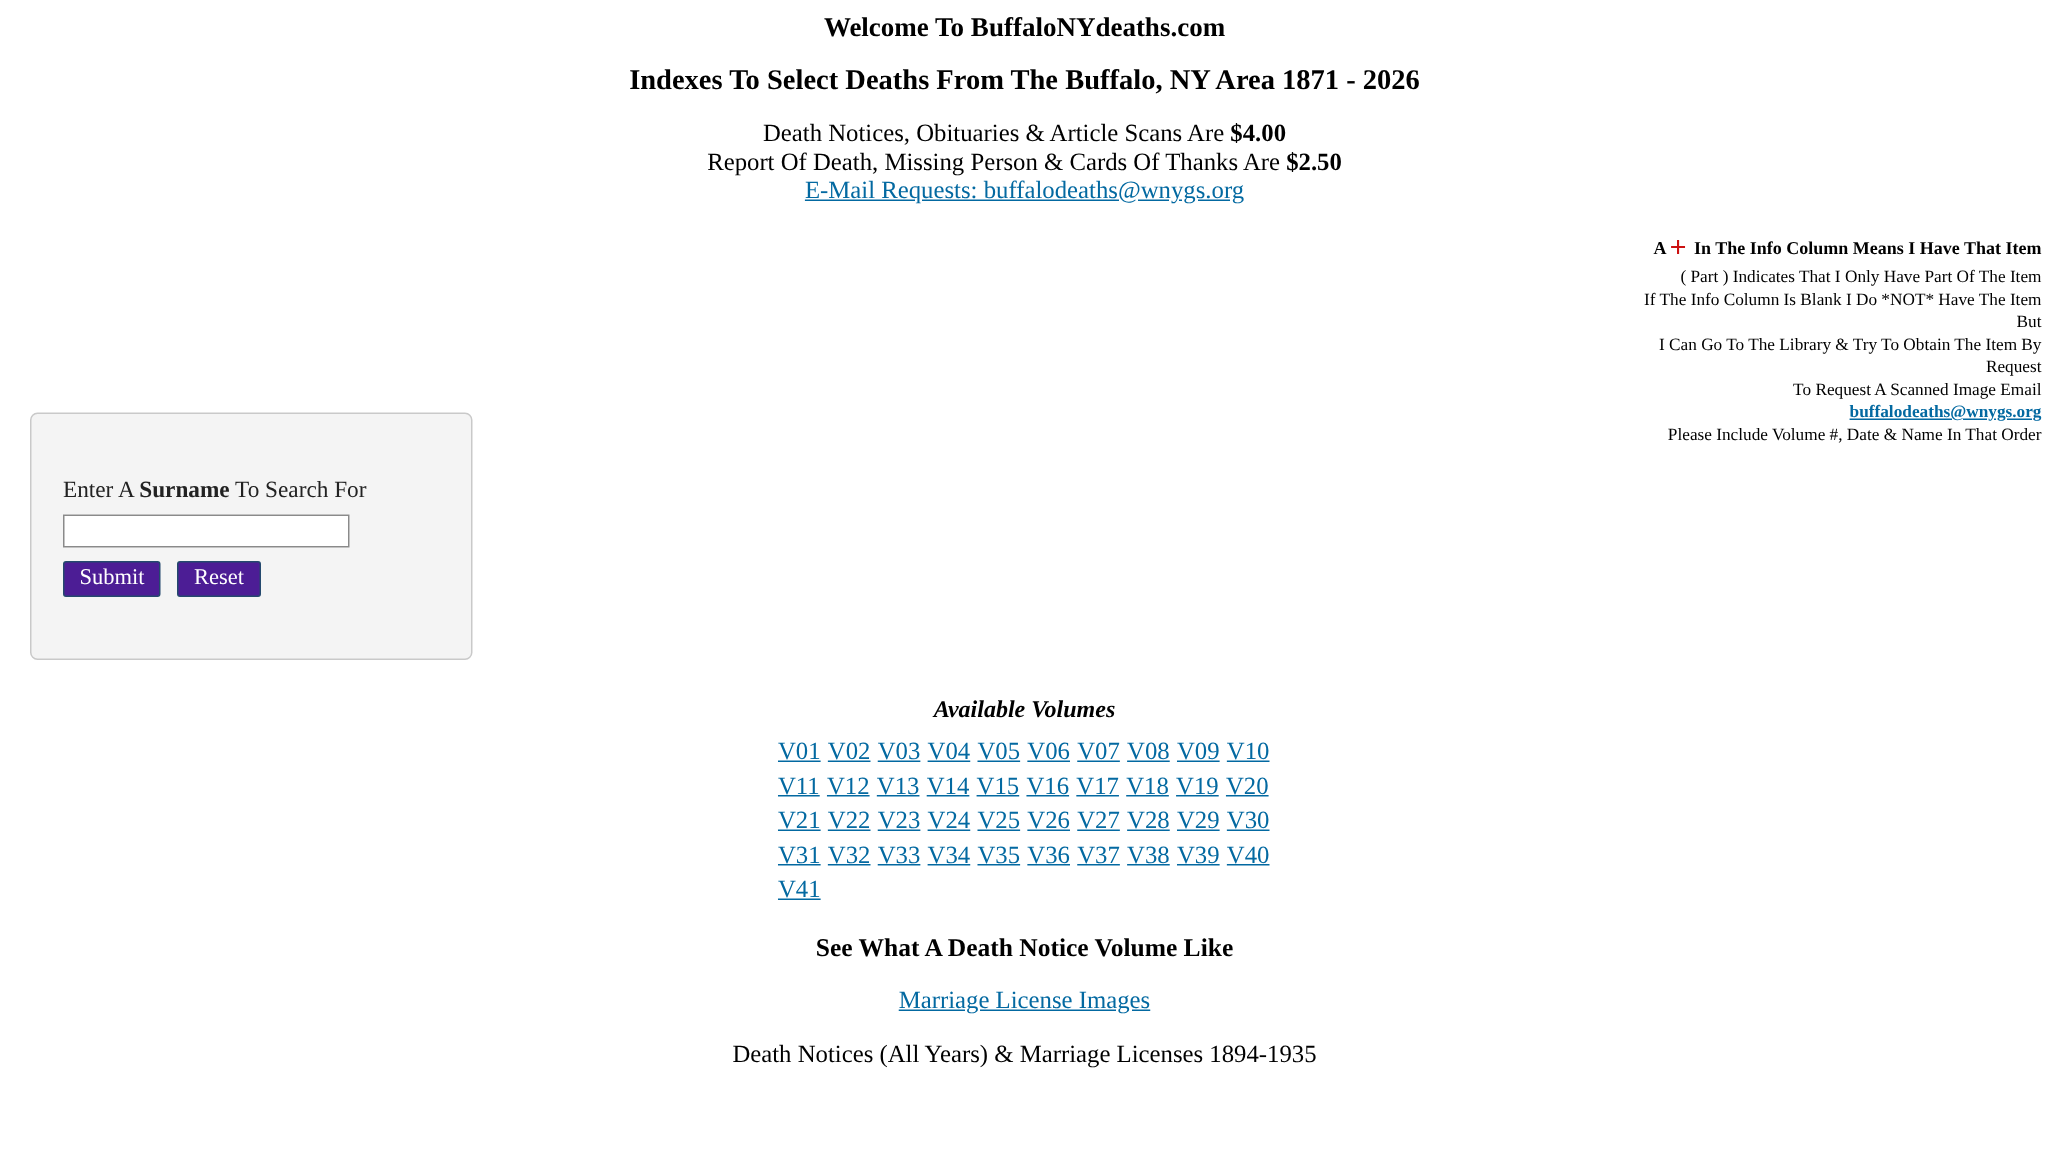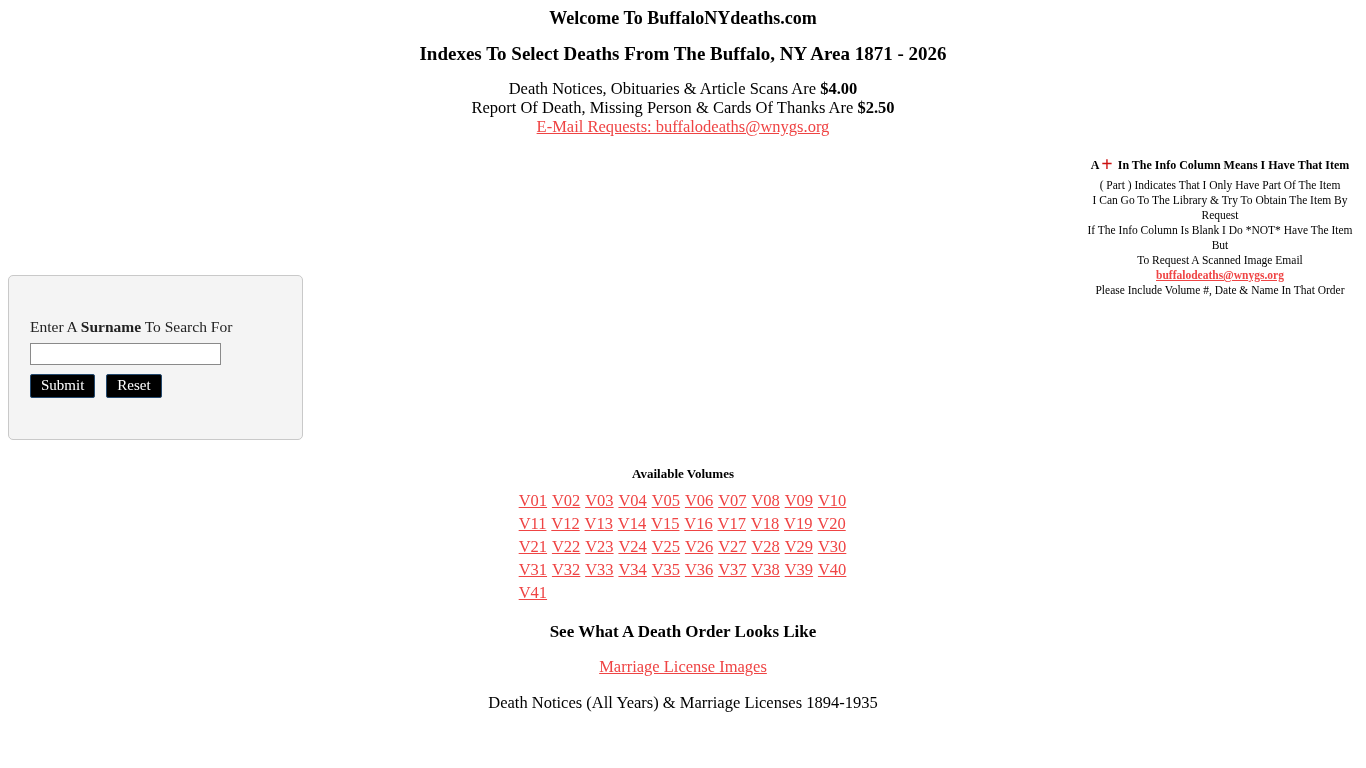--- a/index.html
+++ b/index.html
@@ -4,21 +4,21 @@
 <style>
   * { margin: 0; padding: 0; box-sizing: border-box; }
   html, body {
     width: 1366px; height: 768px;
     background: #ffffff;
     font-family: "Liberation Serif", "DejaVu Serif", serif;
     color: #000000;
     overflow: hidden;
     position: relative;
   }
-  a { color: #ef4444; text-decoration: underline; cursor: pointer; }
+  a { color: #0369a1; text-decoration: underline; cursor: pointer; }
 
   
   .main-col { text-align: center; }
   .page-title {
     margin-top: 8px;
     font-size: 18px; font-weight: bold; line-height: 21px;
   }
   .page-subtitle {
     margin-top: 14px;
     font-size: 19px; font-weight: bold; line-height: 22px;
@@ -27,72 +27,72 @@
     margin-top: 14px;
     font-size: 16.5px; line-height: 19px;
   }
   .price-val { font-weight: bold; }
   .email-link { font-size: 16.5px; }
 
   
   .info-box {
     position: absolute;
     left: 1079px; top: 158px; width: 282px;
-    text-align: center;
+    text-align: right;
     font-size: 11.5px; line-height: 15px;
   }
   .info-heading { font-weight: bold; font-size: 12px; margin-bottom: 5px; }
   .plus-glyph {
     color: #cc1111; font-size: 20px; font-weight: bold;
     vertical-align: -2px; line-height: 10px; padding: 0 2px;
   }
   .info-line { color: #000; }
   .info-email-link { font-weight: bold; text-decoration: underline; }
   .info-example { font-weight: bold; font-size: 12px; }
   .info-example span { margin-right: 9px; }
   .info-example span:last-child { margin-right: 0; }
 
   
   .search-panel {
     position: absolute;
-    left: 8px; top: 275px; width: 295px; height: 165px;
+    left: 20px; top: 275px; width: 295px; height: 165px;
     background: #f4f4f4;
     border: 1px solid #c9c9c9;
     border-radius: 5px;
     padding: 42px 20px 0 21px;
   }
   .search-label { font-size: 15.5px; color: #222; }
   .search-label b { font-weight: bold; }
   .search-input {
     display: block;
     margin-top: 7px;
     width: 191px; height: 22px;
     border: 1px solid #8a8a8a;
     background: #ffffff;
     font-family: "Liberation Serif", "DejaVu Serif", serif;
     font-size: 14px;
     padding: 0 4px;
   }
   .search-buttons { margin-top: 9px; }
   .btn {
     display: inline-block;
-    background: #000000;
+    background: #4c1d95;
     color: #ffffff;
     border: 1px solid #24496e;
     border-radius: 2px;
     font-family: "Liberation Serif", "DejaVu Serif", serif;
     font-size: 15px;
     padding: 2px 10px 3px 10px;
     margin-right: 7px;
     cursor: pointer;
   }
 
   
   .volumes-section { margin-top: 328px; }
-  .volumes-heading { font-size: 13px; font-weight: bold; line-height: 20px; }
+  .volumes-heading { font-size: 16px; font-weight: bold; line-height: 20px; font-style: italic; }
   .volume-links {
     display: inline-block;
     text-align: left;
     margin-top: 5px;
     font-size: 16.5px; line-height: 23px;
   }
   .volume-links a { margin-right: 1px; }
 
   
   .notice-heading { margin-top: 18px; font-size: 17px; font-weight: bold; line-height: 20px; }
@@ -109,40 +109,40 @@
   <div class="price-block">
     <div><span>Death Notices, Obituaries &amp; Article Scans Are </span><span class="price-val">$4.00</span></div>
     <div><span>Report Of Death, Missing Person &amp; Cards Of Thanks Are </span><span class="price-val">$2.50</span></div>
     <div><a class="email-link" href="#">E-Mail Requests: buffalodeaths@wnygs.org</a></div>
   </div>
 </div>
 
 <div class="info-box">
   <div class="info-heading"><span>A</span><span class="plus-glyph">+</span><span> In The Info Column Means I Have That Item</span></div>
   <div class="info-line">( Part ) Indicates That I Only Have Part Of The Item</div>
+  <div class="info-line">If The Info Column Is Blank I Do *NOT* Have The Item But</div>
   <div class="info-line">I Can Go To The Library &amp; Try To Obtain The Item By Request</div>
-  <div class="info-line">If The Info Column Is Blank I Do *NOT* Have The Item But</div>
   <div class="info-line"><span>To Request A Scanned Image Email </span><a class="info-email-link" href="#">buffalodeaths@wnygs.org</a></div>
   <div class="info-line">Please Include Volume #, Date &amp; Name In That Order</div>
 </div>
 
 <div class="search-panel">
   <div class="search-label"><span>Enter A </span><b>Surname</b><span> To Search For</span></div>
   <input class="search-input" type="text" value="" style="">
   <div class="search-buttons">
     <button class="btn">Submit</button>
     <button class="btn">Reset</button>
   </div>
 </div>
 
 <div class="main-col">
   <div class="volumes-section">
     <div class="volumes-heading">Available Volumes</div>
     <div class="volume-links"><div><a href="#">V01</a> <a href="#">V02</a> <a href="#">V03</a> <a href="#">V04</a> <a href="#">V05</a> <a href="#">V06</a> <a href="#">V07</a> <a href="#">V08</a> <a href="#">V09</a> <a href="#">V10</a> </div><div><a href="#">V11</a> <a href="#">V12</a> <a href="#">V13</a> <a href="#">V14</a> <a href="#">V15</a> <a href="#">V16</a> <a href="#">V17</a> <a href="#">V18</a> <a href="#">V19</a> <a href="#">V20</a> </div><div><a href="#">V21</a> <a href="#">V22</a> <a href="#">V23</a> <a href="#">V24</a> <a href="#">V25</a> <a href="#">V26</a> <a href="#">V27</a> <a href="#">V28</a> <a href="#">V29</a> <a href="#">V30</a> </div><div><a href="#">V31</a> <a href="#">V32</a> <a href="#">V33</a> <a href="#">V34</a> <a href="#">V35</a> <a href="#">V36</a> <a href="#">V37</a> <a href="#">V38</a> <a href="#">V39</a> <a href="#">V40</a> </div><div><a href="#">V41</a> </div></div>
   </div>
 
-  <div class="notice-heading">See What A Death Order Looks Like</div>
+  <div class="notice-heading">See What A Death Notice Volume Like</div>
   <div class="big-link-row"><a href="#">Marriage License Images</a></div>
 
   <div class="footer-block">
     <div>Death Notices (All Years) &amp; Marriage Licenses 1894-1935</div>
   </div>
 </div>
 
 </body></html>

